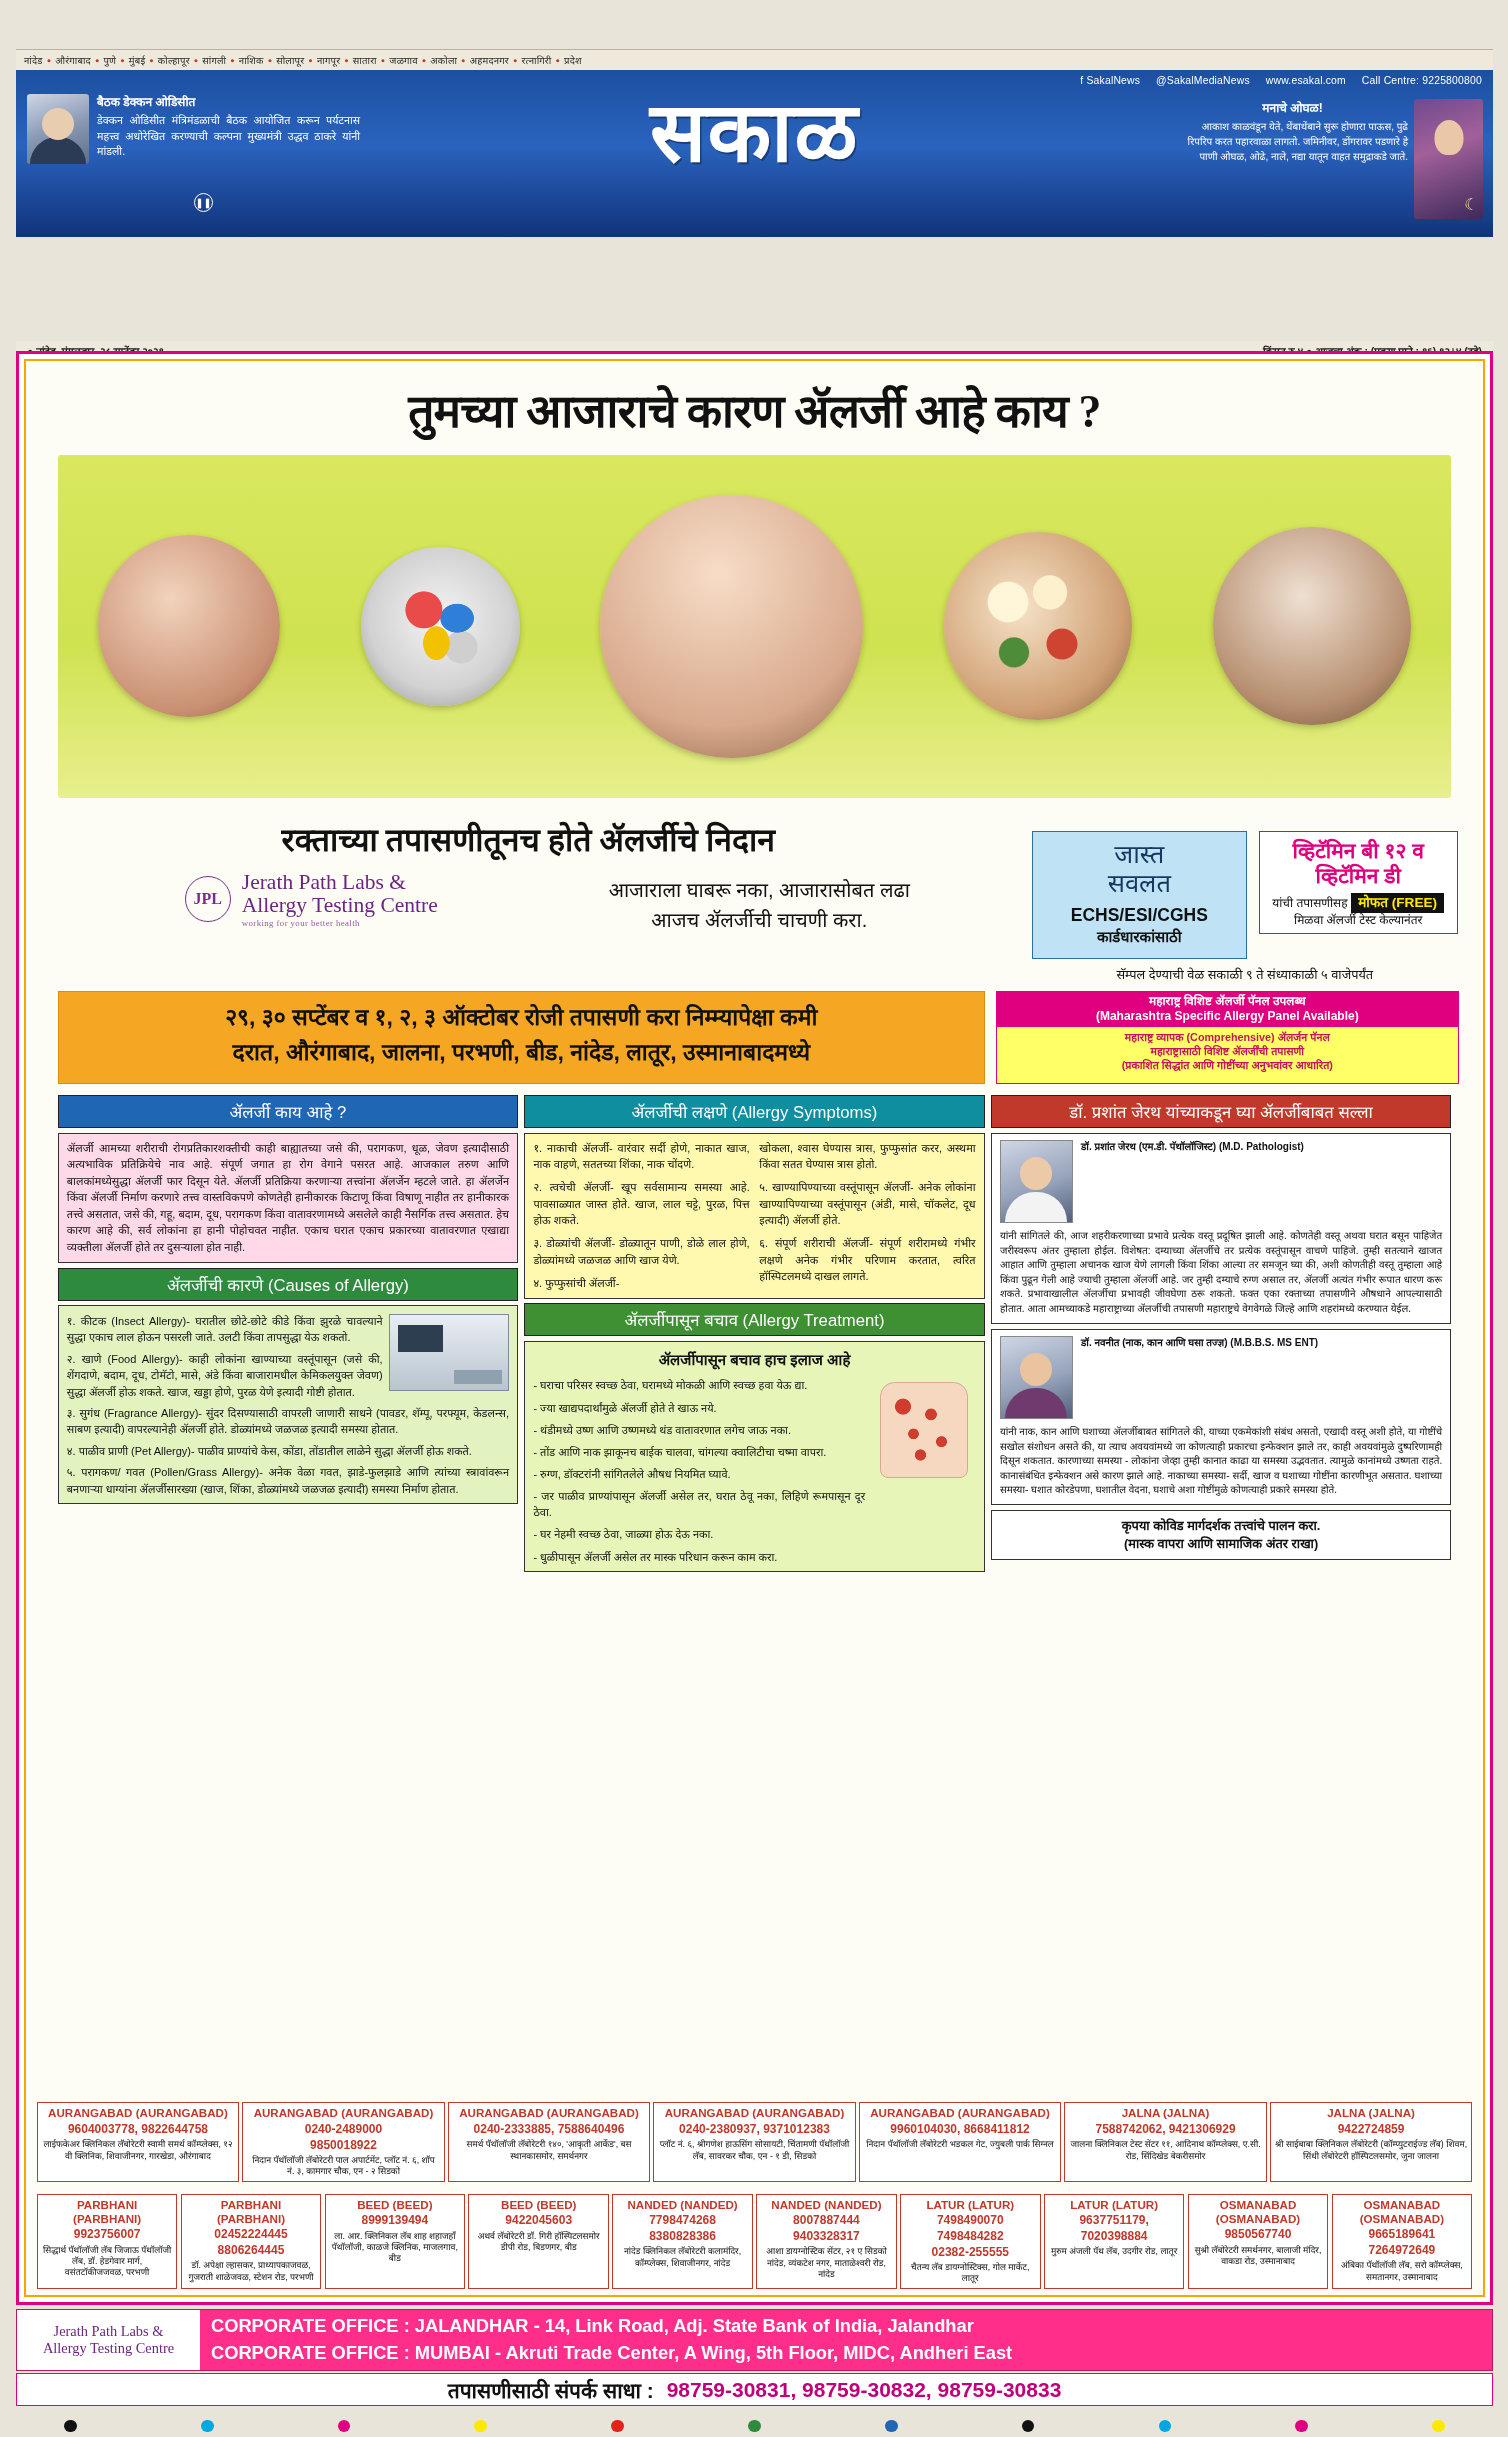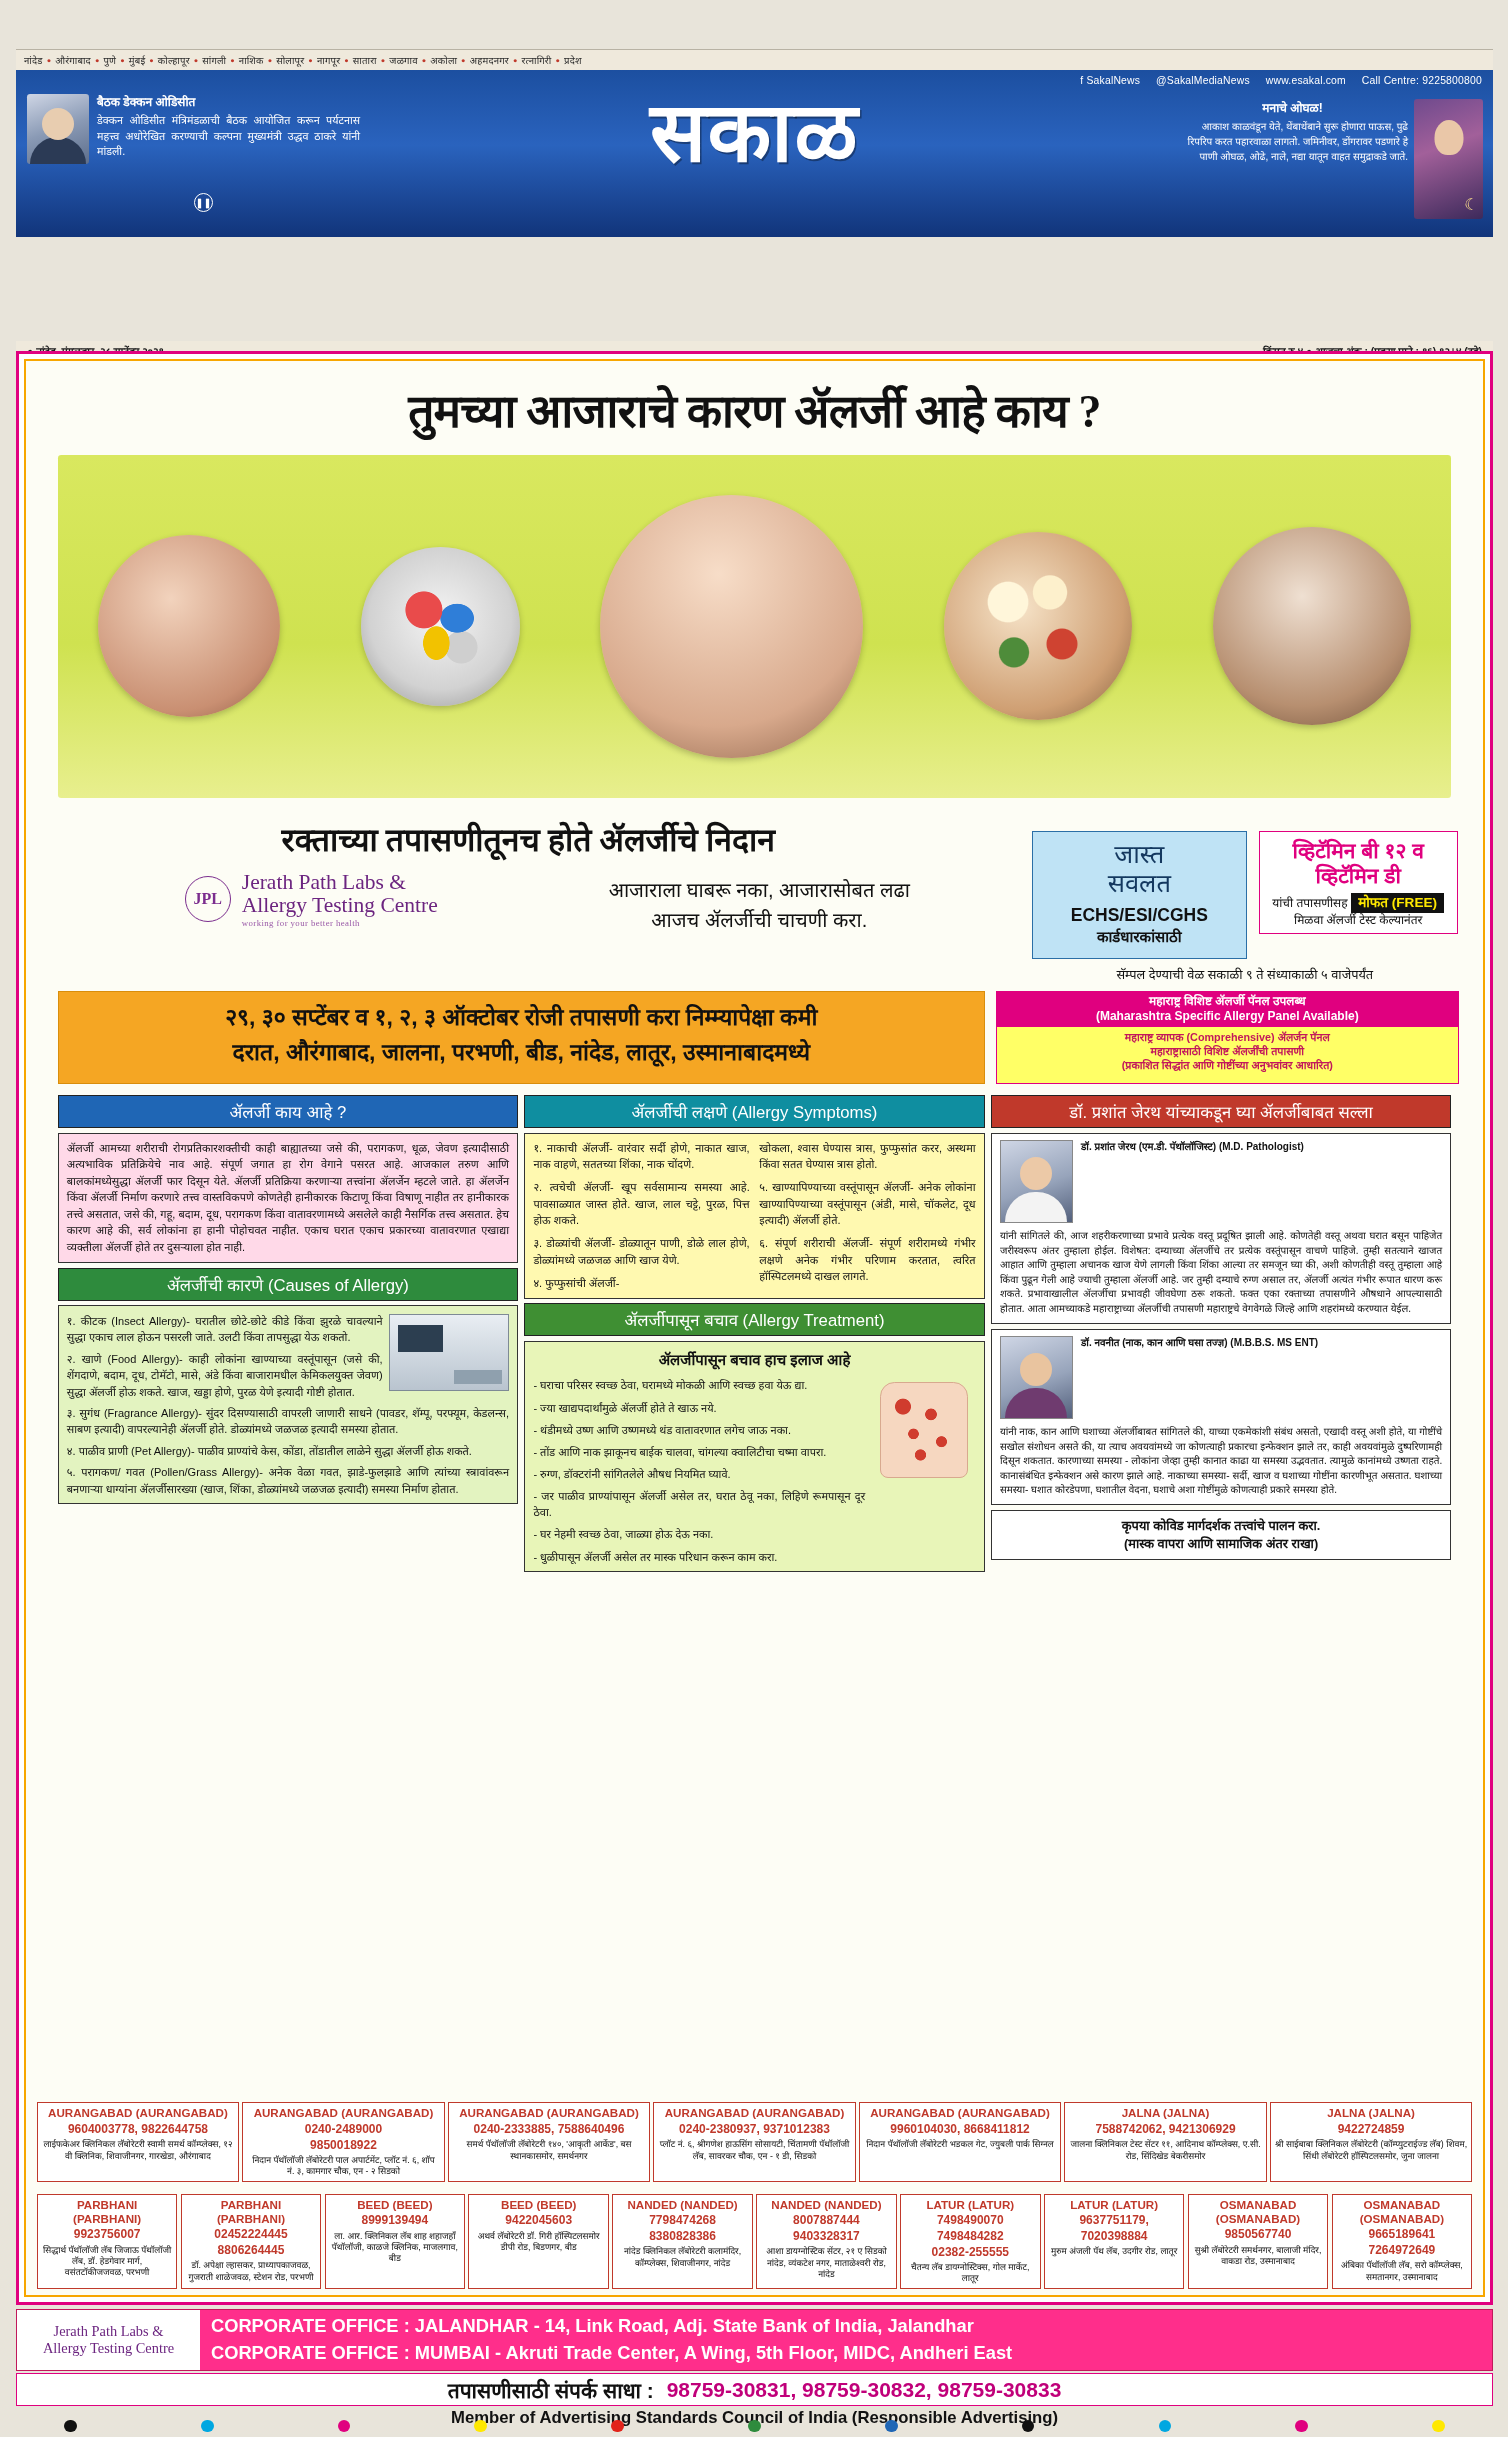--- a/index.html
+++ b/index.html
@@ -604,21 +604,20 @@
       <div>CORPORATE OFFICE : JALANDHAR - 14, Link Road, Adj. State Bank of India, Jalandhar</div>
       <div>CORPORATE OFFICE : MUMBAI - Akruti Trade Center, A Wing, 5th Floor, MIDC, Andheri East</div>
     </div>
   </div>
 
   <div class="contact-head">
     <span>तपासणीसाठी संपर्क साधा :</span>
     <span class="nums">98759-30831,  98759-30832,  98759-30833</span>
   </div>
 
-  <div class="asci">Member of Advertising Standards Council of India (Responsible Advertising)</div>
 
   <div class="bottomcolor">
     <span class="bdot" style="background:#111"></span>
     <span class="bdot" style="background:#00a7e1"></span>
     <span class="bdot" style="background:#e0007f"></span>
     <span class="bdot" style="background:#ffe800"></span>
     <span class="bdot" style="background:#e2231a"></span>
     <span class="bdot" style="background:#2e8b3d"></span>
     <span class="bdot" style="background:#1f66b5"></span>
     <span class="bdot" style="background:#111"></span>

